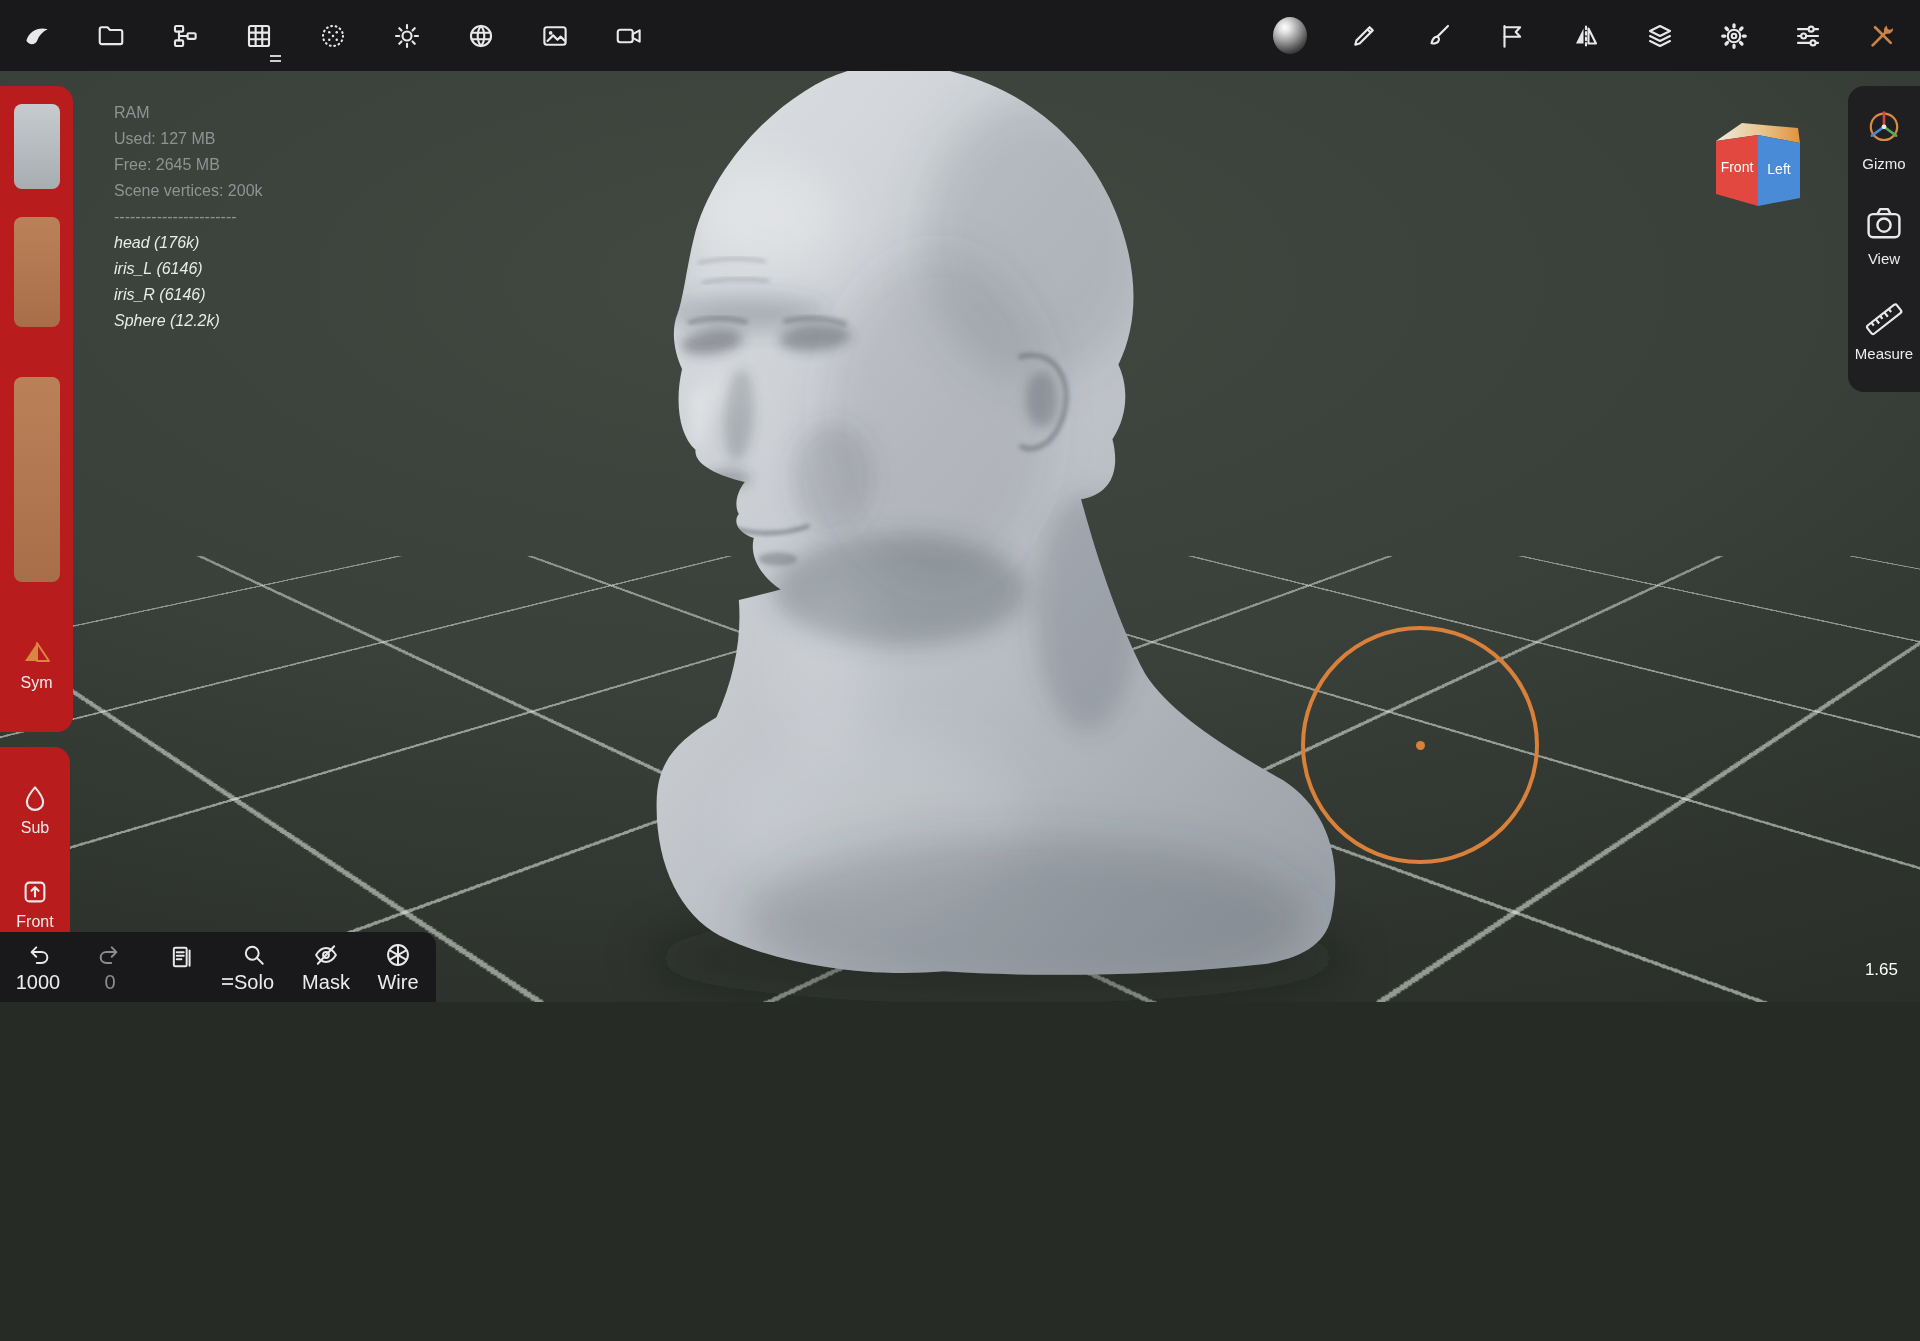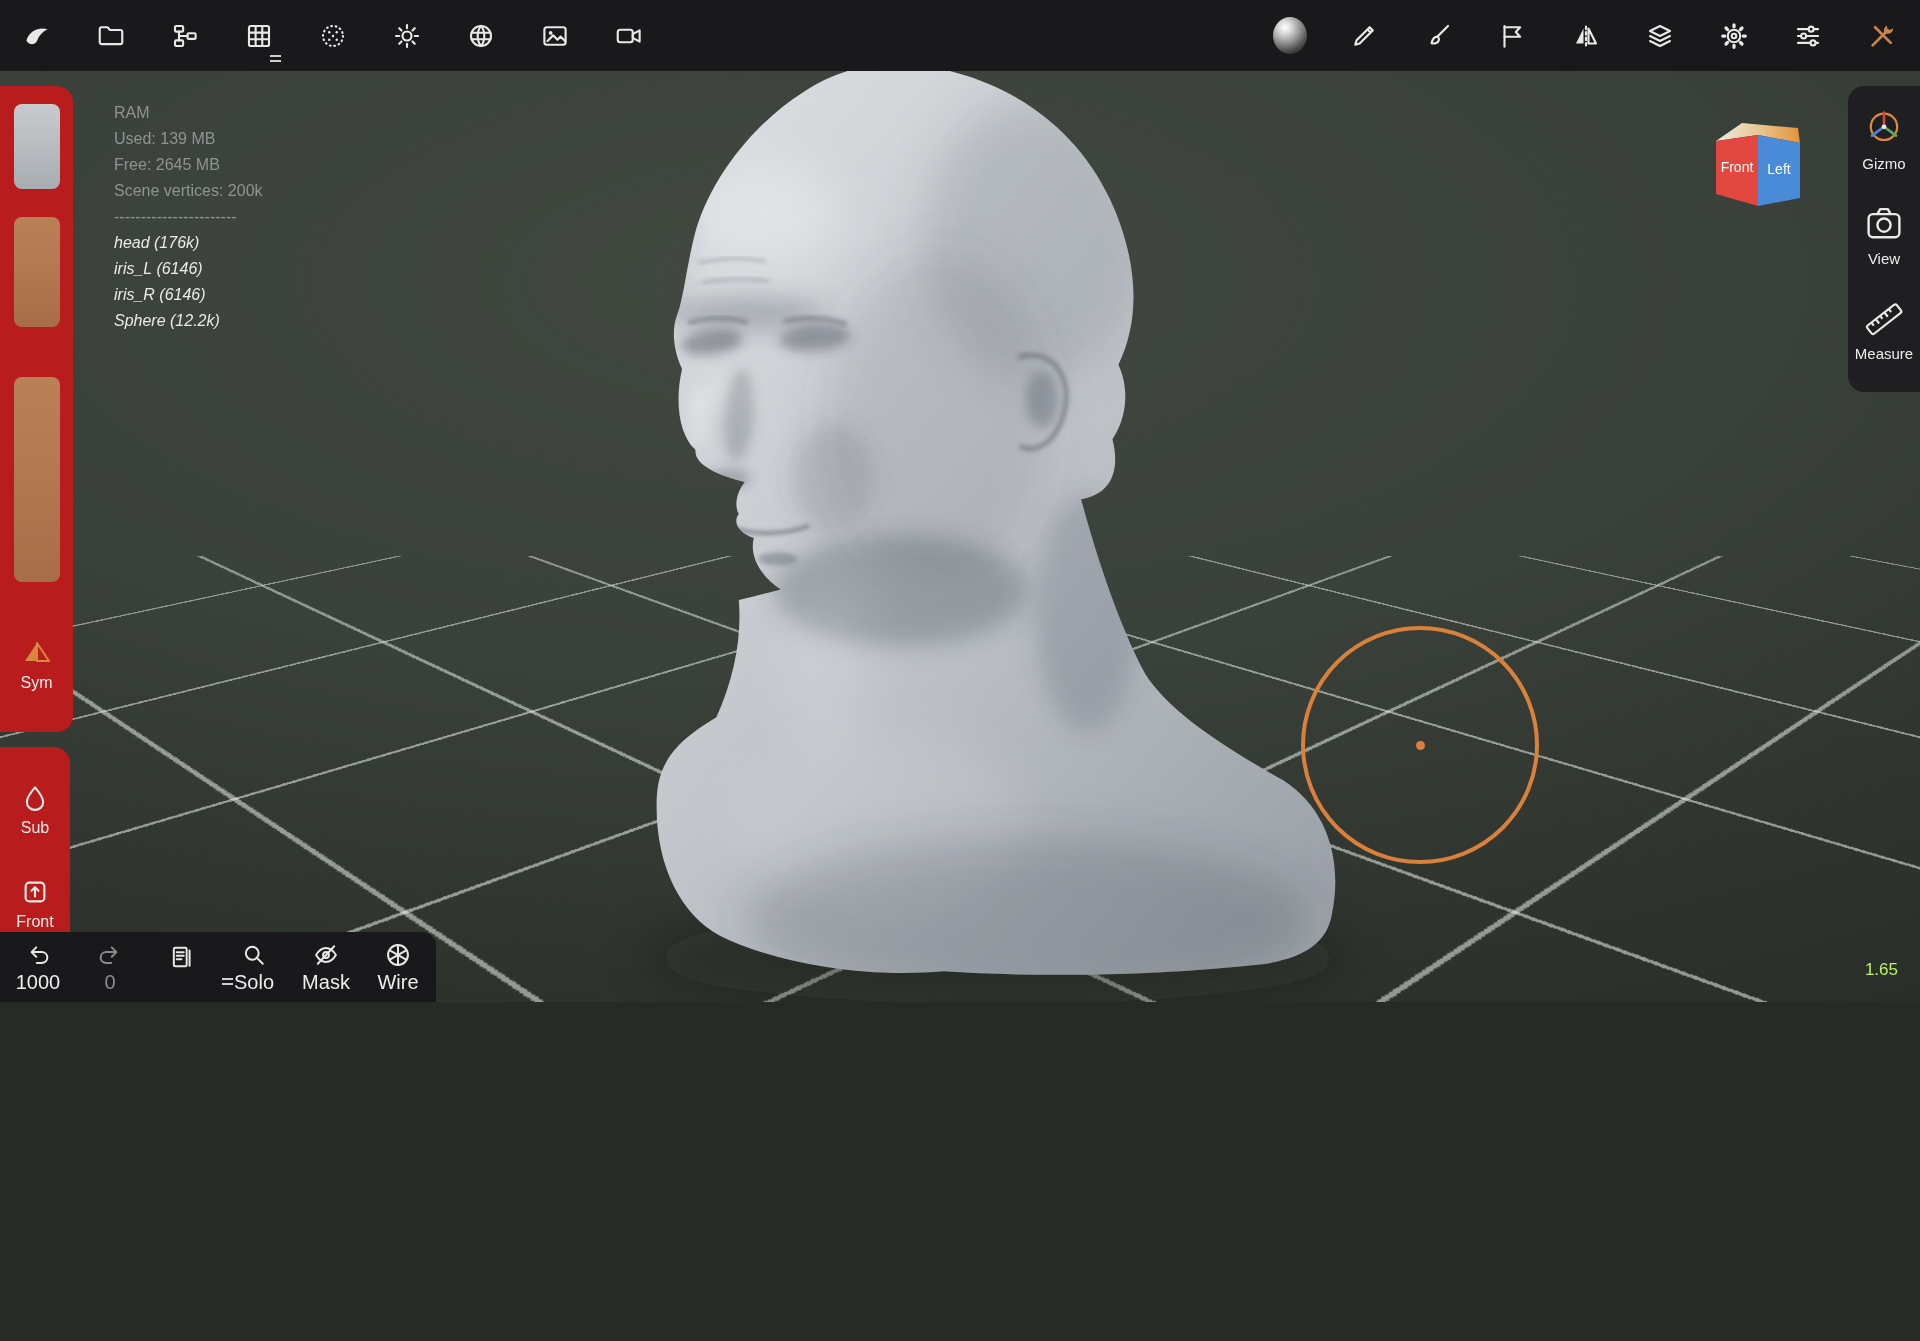--- a/index.html
+++ b/index.html
@@ -16,21 +16,21 @@
   .grid-plane { position:absolute; left:50%; top:556px; width:8000px; height:5200px; margin-left:-4000px;
     transform-origin:50% 0; transform: perspective(1050px) rotateX(63.5deg);
     background-image:
       repeating-linear-gradient( 32deg, rgba(232,240,232,.55) 0 3px, transparent 3px 175px),
       repeating-linear-gradient(-32deg, rgba(232,240,232,.55) 0 3px, transparent 3px 175px); }
   .head-svg { position:absolute; inset:0; width:100%; height:100%; z-index:5; }
   .cursor-ring { position:absolute; left:1301px; top:626px; width:238px; height:238px;
     border:4px solid #d9803a; border-radius:50%; z-index:8; }
   .cursor-dot { position:absolute; left:50%; top:50%; width:9px; height:9px; margin:-4.5px 0 0 -4.5px;
     background:#d9803a; border-radius:50%; }
-  .zoom-label { position:absolute; right:22px; bottom:22px; color:#bef264; font-size:17px; z-index:10; }
+  .zoom-label { position:absolute; right:22px; bottom:22px; color:#ffffff; font-size:17px; z-index:10; }
 
   
   .stats { position:absolute; left:114px; top:100px; z-index:10; font-size:16px; line-height:26px; color:#8f9394; }
   .stats .obj { color:#e9ebe9;font-style:italic; }
 
   
   .topbar { position:absolute; top:0; left:0; right:0; height:71px; background:#19191b;
     display:flex; align-items:center; justify-content:space-between; padding:0 21px 0 20px; z-index:25; }
   .tb-group { display:flex; align-items:center; gap:40px; }
   .tb-btn { width:34px; height:34px; display:flex; align-items:center; justify-content:center; position:relative; cursor:pointer; }
@@ -173,21 +173,21 @@
       <ellipse cx="1050" cy="1230" rx="380" ry="110" fill="rgba(60,66,78,0.22)" filter="url(#b30)"></ellipse>
     </g>
   </svg>
 
   <div class="cursor-ring">
     <div class="cursor-dot"></div>
   </div>
 
   <div class="stats">
     <div>RAM</div>
-    <div>Used: 139 MB</div>
+    <div>Used: 127 MB</div>
     <div>Free: 2645 MB</div>
     <div>Scene vertices: 200k</div>
     <div>-----------------------</div>
     <div class="obj">head (176k)</div>
     <div class="obj">iris_L (6146)</div>
     <div class="obj">iris_R (6146)</div>
     <div class="obj">Sphere (12.2k)</div>
   </div>
 
   <div class="zoom-label">1.65</div>

